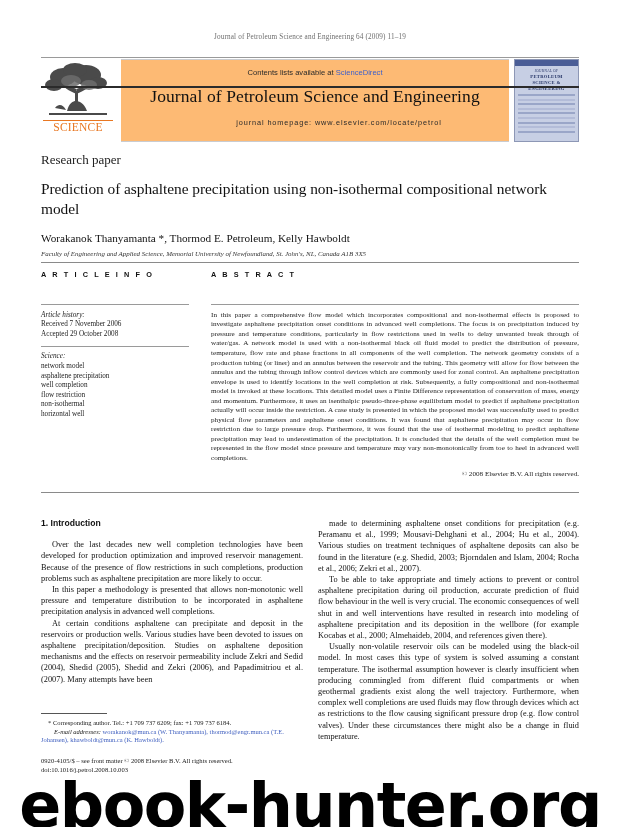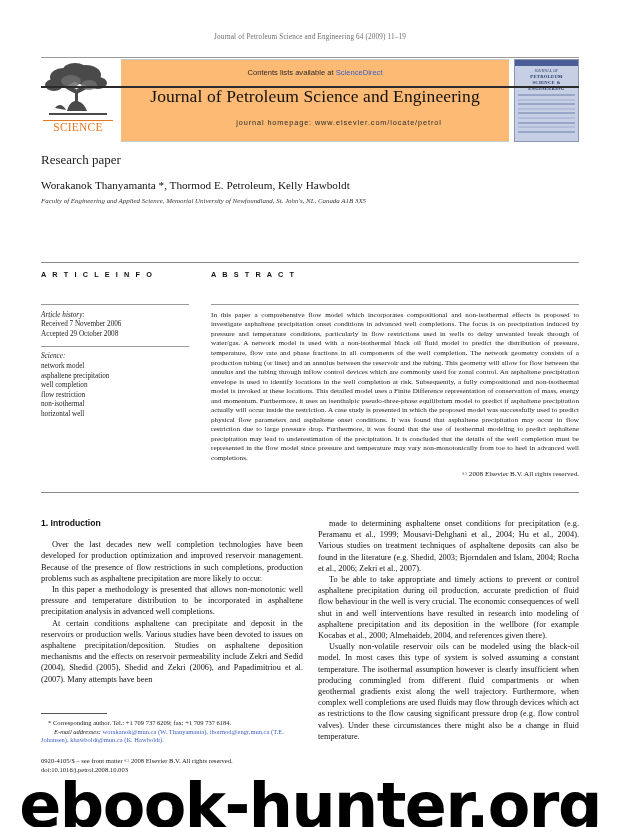--- a/index.html
+++ b/index.html
@@ -427,20 +427,21 @@
           <i></i>
           <i></i>
           <i></i>
       </div>
     </div>
   </div>
   <div class="masthead-rule-bottom"></div>
 
   <div class="title-block">
     <div class="doctype">Research paper</div>
+    <h1 class="paper-title">Prediction of asphaltene precipitation using non-isothermal compositional network model</h1>
     <div class="authors">Worakanok Thanyamanta *, Thormod E. Petroleum, Kelly Hawboldt</div>
     <div class="affiliation">Faculty of Engineering and Applied Science, Memorial University of Newfoundland, St. John's, NL, Canada A1B 3X5</div>
   </div>
 
   <div class="panel-rule top"></div>
 
   <div class="info-col">
     <div class="col-head">A R T I C L E    I N F O</div>
     <div class="hairline"></div>
     <div class="meta-group">

